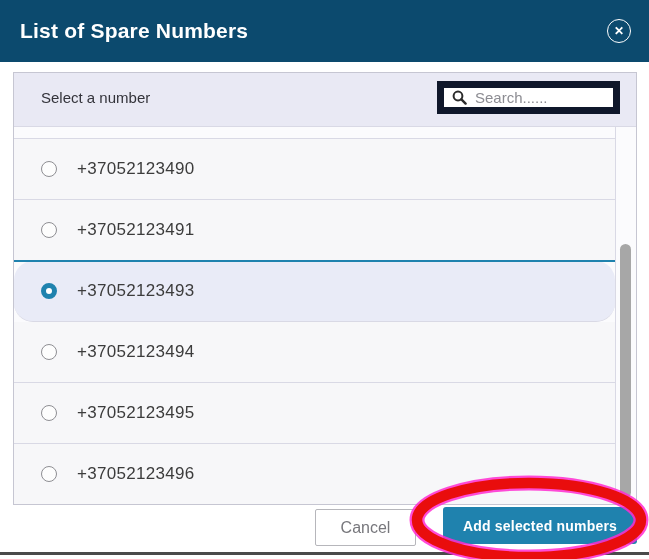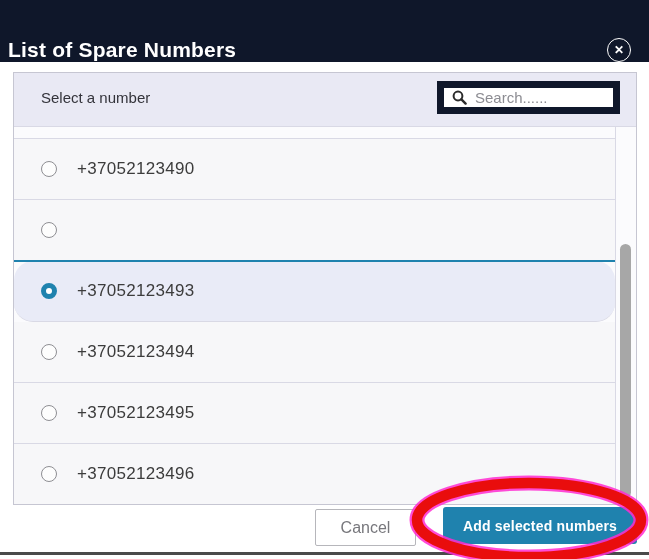--- a/index.html
+++ b/index.html
@@ -8,24 +8,24 @@
     position: relative;
     overflow: hidden;
     background: #ffffff;
     font-family: "Liberation Sans", sans-serif;
   }
 
   
   .titlebar {
     position: absolute; left: 0; top: 0;
     width: 649px; height: 62px;
-    background: #0f172a;
-    display: flex; align-items: flex-end;
-    box-sizing: border-box;
-    padding: 0 18px 0 8px;
+    background: #0c4a6e;
+    display: flex; align-items: center;
+    box-sizing: border-box;
+    padding: 0 18px 0 20px;
   }
   .titlebar .title {
     color: #ffffff;
     font-size: 21px;
     font-weight: bold;
     letter-spacing: 0.2px;
     flex: 1;
   }
   .close-btn {
     width: 24px; height: 24px;
@@ -205,20 +205,21 @@
   <div class="list-area">
     <div class="number-list">
       <div class="partial-row"></div>
 
     <div class="row">
     <span class="radio"></span>
     <span class="num">+37052123490</span>
   </div>
         <div class="row">
     <span class="radio"></span>
+    <span class="num">+37052123491</span>
   </div>
         <div class="row selected">
     <span class="radio checked"></span>
     <span class="num">+37052123493</span>
   </div>
         <div class="row">
     <span class="radio"></span>
     <span class="num">+37052123494</span>
   </div>
         <div class="row">

